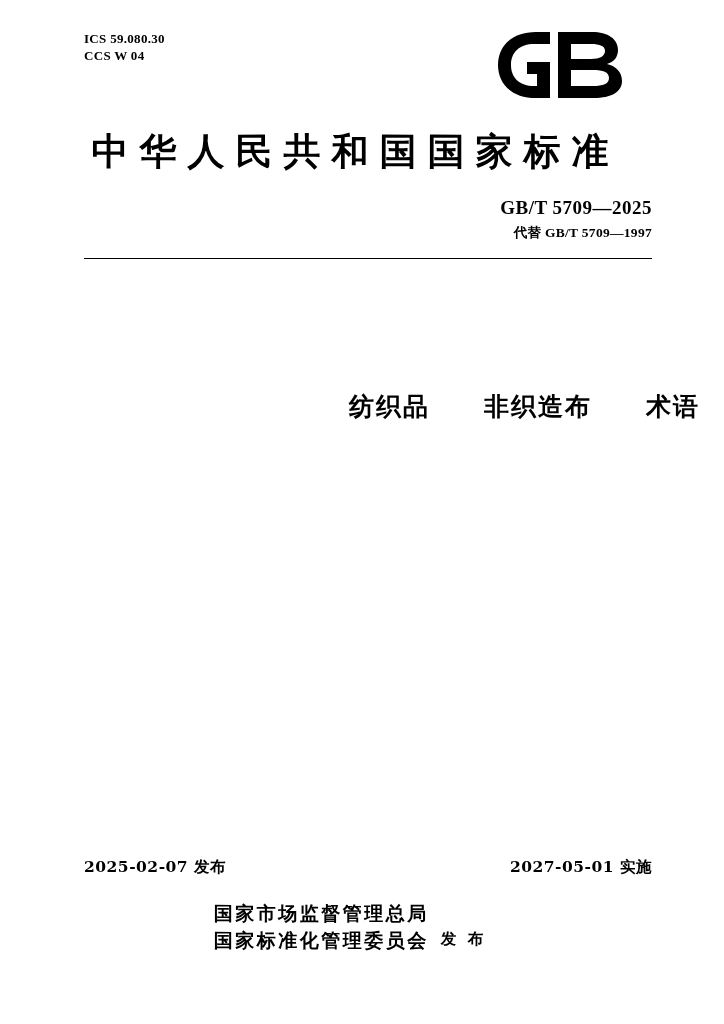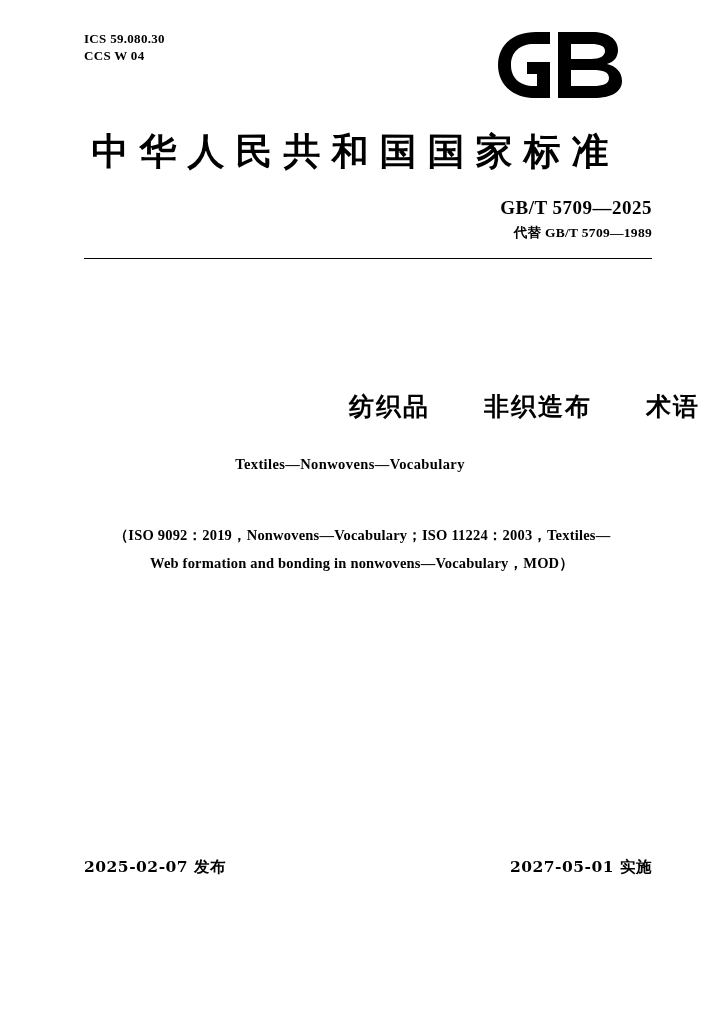--- a/index.html
+++ b/index.html
@@ -220,29 +220,30 @@
                L 66 72
                Z
                M 79 18 L 79 33 L 99 33 C 108 33, 113 30, 113 25 C 113 20, 108 18, 99 18 Z
                M 79 44 L 79 60 L 101 60 C 111 60, 117 58, 117 52 C 117 46, 111 44, 101 44 Z" fill="#000" fill-rule="evenodd"></path>
     </svg>
   </div>
 
   <div class="gb-title">中华人民共和国国家标准</div>
 
   <div class="std-no">GB/T 5709—2025</div>
-  <div class="std-replace">代替 GB/T 5709—1989</div>
+  <div class="std-replace">代替 GB/T 5709—1997</div>
 
   <div class="rule"></div>
 
   <div class="doc-title-cn">纺织品　　非织造布　　术语</div>
-  <div class="doc-title-en">Textiles—Nonwovens—Vocabulary</div>
-
-  <div class="doc-iso">
-    <span>（ISO 9092：2019，Nonwovens—Vocabulary；ISO 11224：2003，Textiles—</span>
-    <span class="line2">Web formation and bonding in nonwovens—Vocabulary，MOD）</span>
-  </div>
+
 
   <div class="date-issue">2025-02-07 发布</div>
   <div class="date-impl">2027-05-01 实施</div>
 
+  <div class="publisher">
+    <div class="publisher-inner">
+      <span class="pub-names"><span>国家市场监督管理总局</span>
+<span>国家标准化管理委员会</span></span><span class="pub-verb">发 布</span>
+    </div>
+  </div>
 
 </div>
 
 </body></html>

